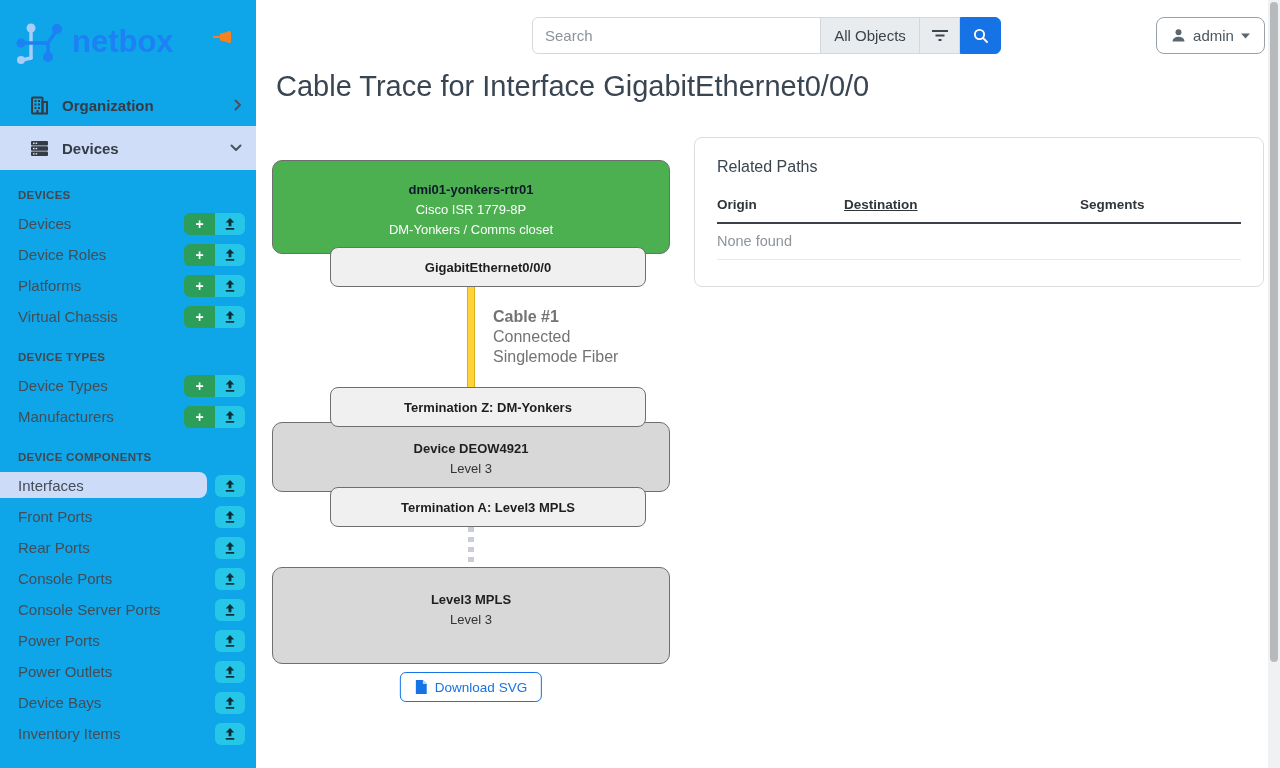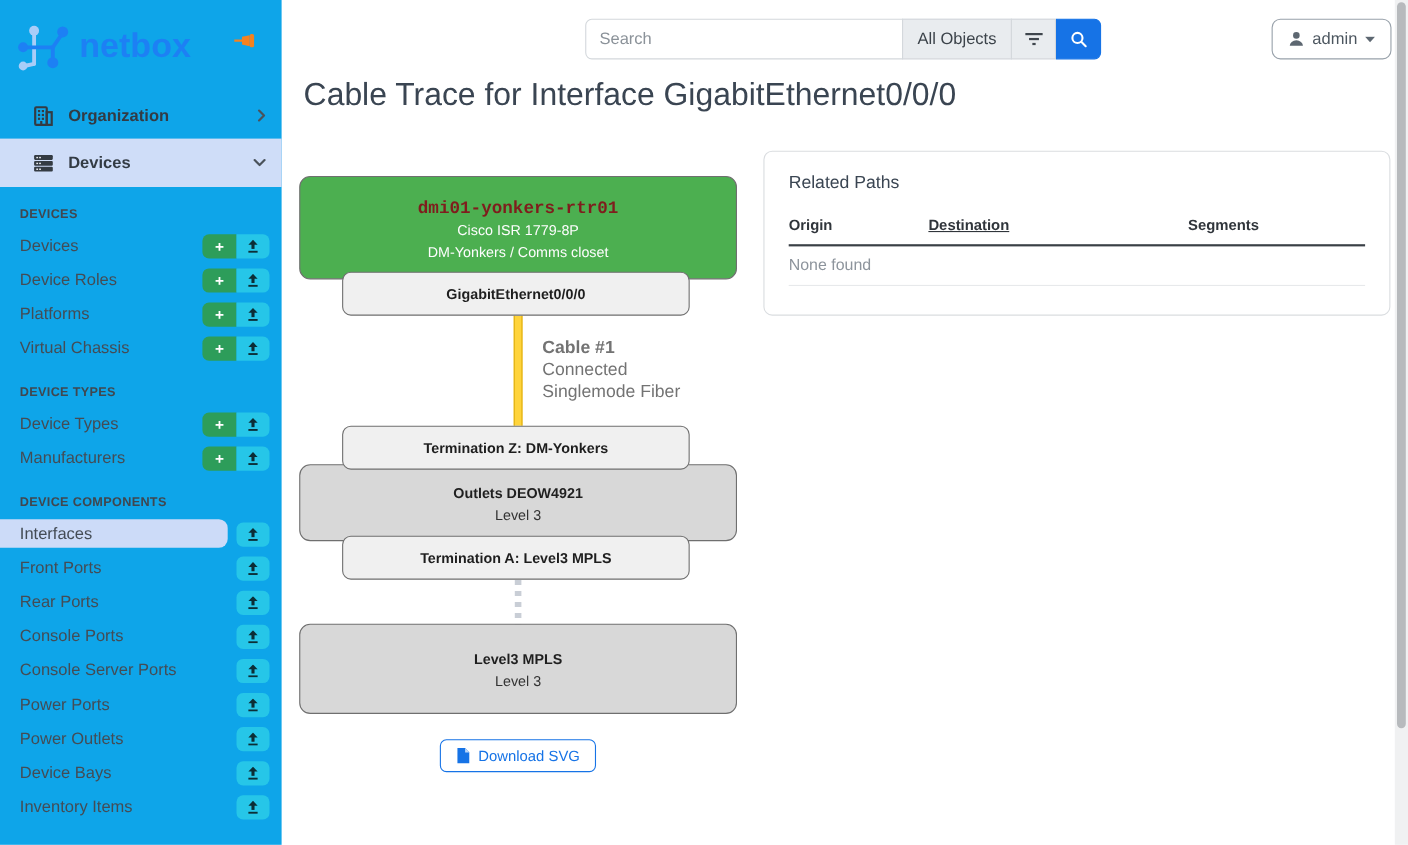--- a/index.html
+++ b/index.html
@@ -54,28 +54,28 @@
     cursor: pointer; }
 
   .page-title { position: absolute; left: 20px; top: 70px; font-size: 29px; font-weight: 400;
     color: #3a4552; white-space: nowrap; }
 
   
   .diagram { position: absolute; left: 16px; top: 160px; width: 398px; height: 608px; }
   .box-lg { position: absolute; left: 0; width: 398px; border: 1px solid #6f6f6f;
     border-radius: 10px; text-align: center; z-index: 1; }
   .box-device { top: 0; height: 94px; background: #4caf50; padding-top: 19px; }
-  .box-device .t1 { font-size: 16px; font-weight: bold; color: #7f1d1d; line-height: 20px; font-family: Liberation Mono, monospace; }
+  .box-device .t1 { font-size: 13px; font-weight: bold; color: #0f172a; line-height: 20px; }
   .box-device .t2 { font-size: 13px; color: #fdfdfd; line-height: 20px; }
   .box-gray { background: #d8d8d8; }
   .box-circuit { top: 262px; height: 70px; padding-top: 16px; }
-  .box-mpls { top: 407px; height: 82px; padding-top: 22px; }
+  .box-mpls { top: 407px; height: 97px; padding-top: 22px; }
   .box-gray .t1 { font-size: 13px; font-weight: bold; color: #1f1f1f; line-height: 20px; }
   .box-gray .t2 { font-size: 13px; color: #333; line-height: 20px; }
-  .box-sm { position: absolute; left: 39px; width: 316px; height: 40px; background: #f0f0f0;
+  .box-sm { position: absolute; left: 58px; width: 316px; height: 40px; background: #f0f0f0;
     border: 1px solid #6f6f6f; border-radius: 8px; display: flex; align-items: center;
     justify-content: center; font-size: 13px; font-weight: bold; color: #1e1e1e; z-index: 2; }
   .box-iface { top: 87px; }
   .box-termz { top: 227px; }
   .box-terma { top: 327px; }
   .cable-line { position: absolute; left: 195px; top: 127px; width: 8px; height: 100px;
     background: #ffd43b; border-left: 1px solid #dfae10; border-right: 1px solid #dfae10; }
   .cable-label { position: absolute; left: 221px; top: 147px; font-size: 16px;
     line-height: 20px; color: #737373; text-align: left; z-index: 3; }
   .cable-label .c1 { font-weight: bold; }
@@ -426,21 +426,21 @@
     <div class="cable-line"></div>
     <div class="cable-label">
       <div class="c1">Cable #1</div>
       <div>Connected</div>
       <div>Singlemode Fiber</div>
     </div>
 
     <div class="box-sm box-termz">Termination Z: DM-Yonkers</div>
 
     <div class="box-lg box-gray box-circuit">
-      <div class="t1">Outlets DEOW4921</div>
+      <div class="t1">Device DEOW4921</div>
       <div class="t2">Level 3</div>
     </div>
 
     <div class="box-sm box-terma">Termination A: Level3 MPLS</div>
 
     <div class="dash-line"></div>
 
     <div class="box-lg box-gray box-mpls">
       <div class="t1">Level3 MPLS</div>
       <div class="t2">Level 3</div>

